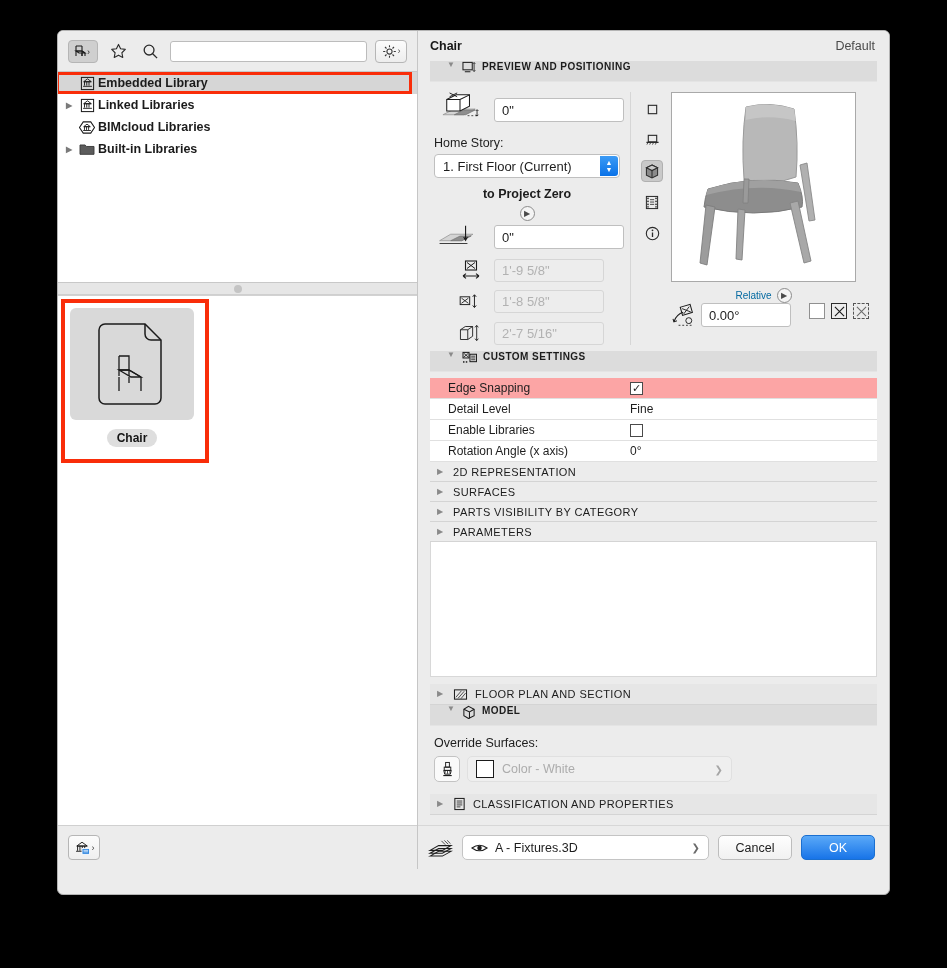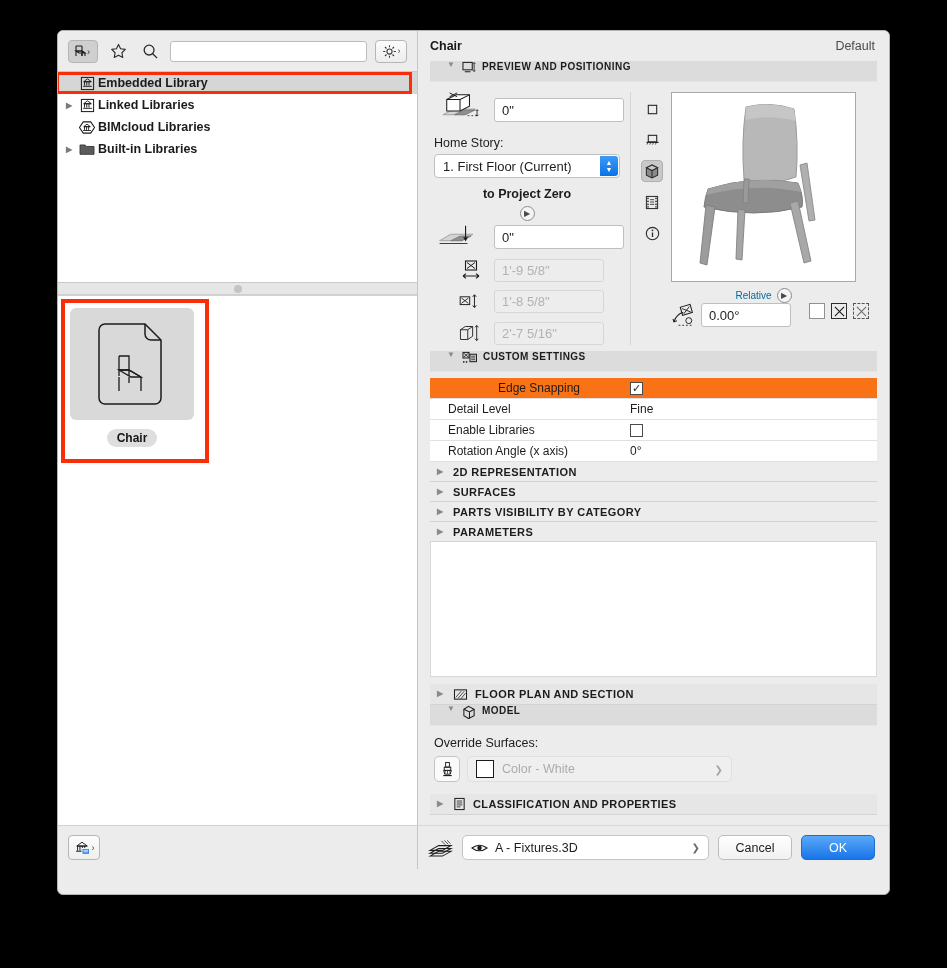--- a/index.html
+++ b/index.html
@@ -256,32 +256,32 @@
   .sq-btn.empty { border: 1px solid #909090; background: #fff; }
   .sq-btn.dashed { border: 1.5px dashed #555; }
 
   
   .cs-row {
     height: 21px; display: flex; align-items: center;
     font-size: 12px; color: #1d1d1d;
     border-bottom: 1px solid #e0e0e0;
     background: #fff;
   }
-  .cs-row.alt { background: #f97316; text-align: center; }
+  .cs-row.alt { background: #fca5a5; }
   .cs-name { width: 200px; padding-left: 18px; }
   .cs-val { flex: 1; }
   .chk {
     width: 13px; height: 13px; background: #fff;
     border: 1px solid #4a4a4a;
     display: flex; align-items: center; justify-content: center;
     font-size: 11px; color: #1a1a1a; line-height: 1;
   }
   .collapsed-head {
     height: 20px; display: flex; align-items: center; gap: 7px;
-    padding-left: 7px; font-size: 11px; font-weight: bold;
+    padding-left: 7px; font-size: 11px; font-weight: normal;
     letter-spacing: .4px; color: #1c1c1c;
     border-bottom: 1px solid #d4d4d4; background: #ececec;
   }
   #blank-pane { height: 135px; background: #fff; border: 1px solid #d8d8d8; border-top: none; }
 
   
   #model-body { padding: 10px 0 12px 4px; }
   #override-label { font-size: 12.5px; color: #1d1d1d; margin-bottom: 6px; }
   #override-row { display: flex; align-items: center; gap: 7px; }
   #brush-btn {

